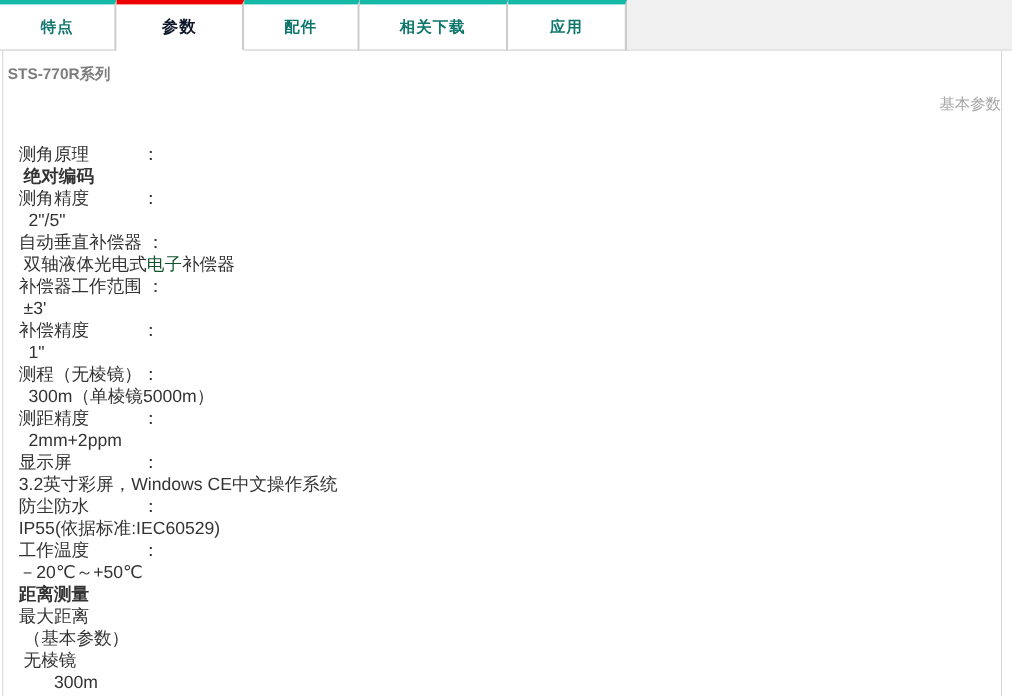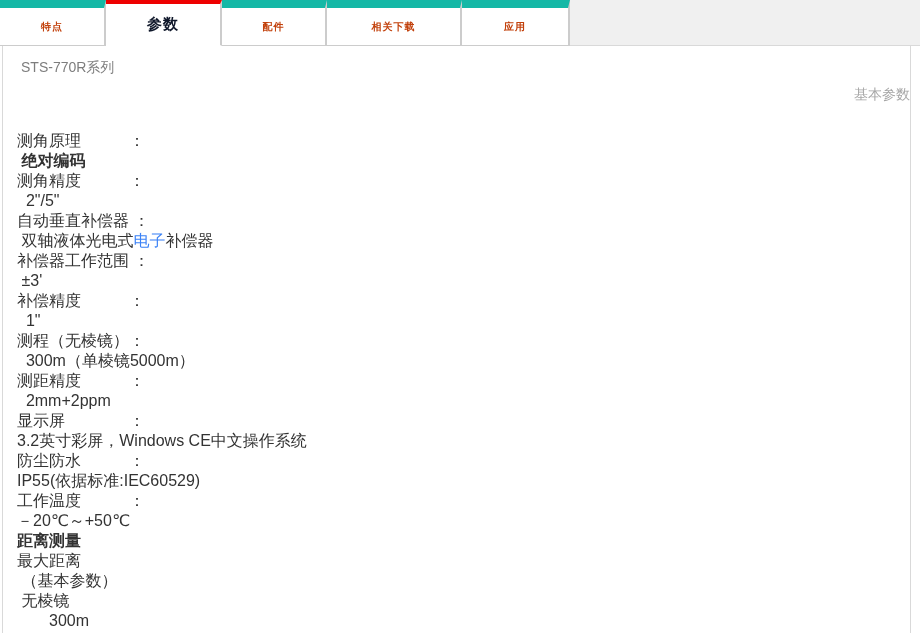--- a/index.html
+++ b/index.html
@@ -12,25 +12,25 @@
   
   .tabbar {
     display: flex;
     height: 46px;
     width: 920px;
     position: relative;
     z-index: 2;
   }
   .tab {
     background: #ffffff;
-    border-top: 8px solid #14b8a6;
+    border-top: 4px solid #14b8a6;
     border-right: 2px solid #cccccc;
     border-bottom: 1px solid #cccccc;
-    color: #c2410c;
-    font-size: 10px;
+    color: #0f766e;
+    font-size: 14px;
     font-weight: bold;
     display: flex;
     align-items: center;
     justify-content: center;
     cursor: pointer;
     letter-spacing: 1px;
   }
   .tab.active {
     border-top: 4px solid #ee0000;
     border-bottom: 1px solid #ffffff;
@@ -46,44 +46,44 @@
   .panel {
     margin: 0 9px 0 2px;
     border-left: 1px solid #d9d9d9;
     border-right: 1px solid #d9d9d9;
     background: #ffffff;
     height: 587px;
     padding: 13px 0 0 0;
     overflow: hidden;
   }
   .series-title {
-    margin-left: 18px;
+    margin-left: 4px;
     font-size: 14px;
-    font-weight: normal;
+    font-weight: bold;
     color: #7d7d7d;
   }
   .section-subtitle {
     margin-left: 16px;
     margin-top: 9px;
     font-size: 14px;
     color: #a6a6a6;
     text-align: right;
   }
   .spec-list {
     margin-top: 27px;
     margin-left: 14px;
   }
   .spec-line {
     font-size: 16px;
     line-height: 20px;
     color: #333333;
     white-space: pre;
   }
   .spec-line .b { font-weight: bold; }
-  .spec-line .link { color: #3b82f6; cursor: pointer; }
+  .spec-line .link { color: #14532d; cursor: pointer; }
 </style>
 </head>
 <body>
 
 <div class="tabbar">
   <div class="tab" style="width:106px">
     <span>特点</span>
   </div>
   <div class="tab active" style="width:116px">
     <span>参数</span>

